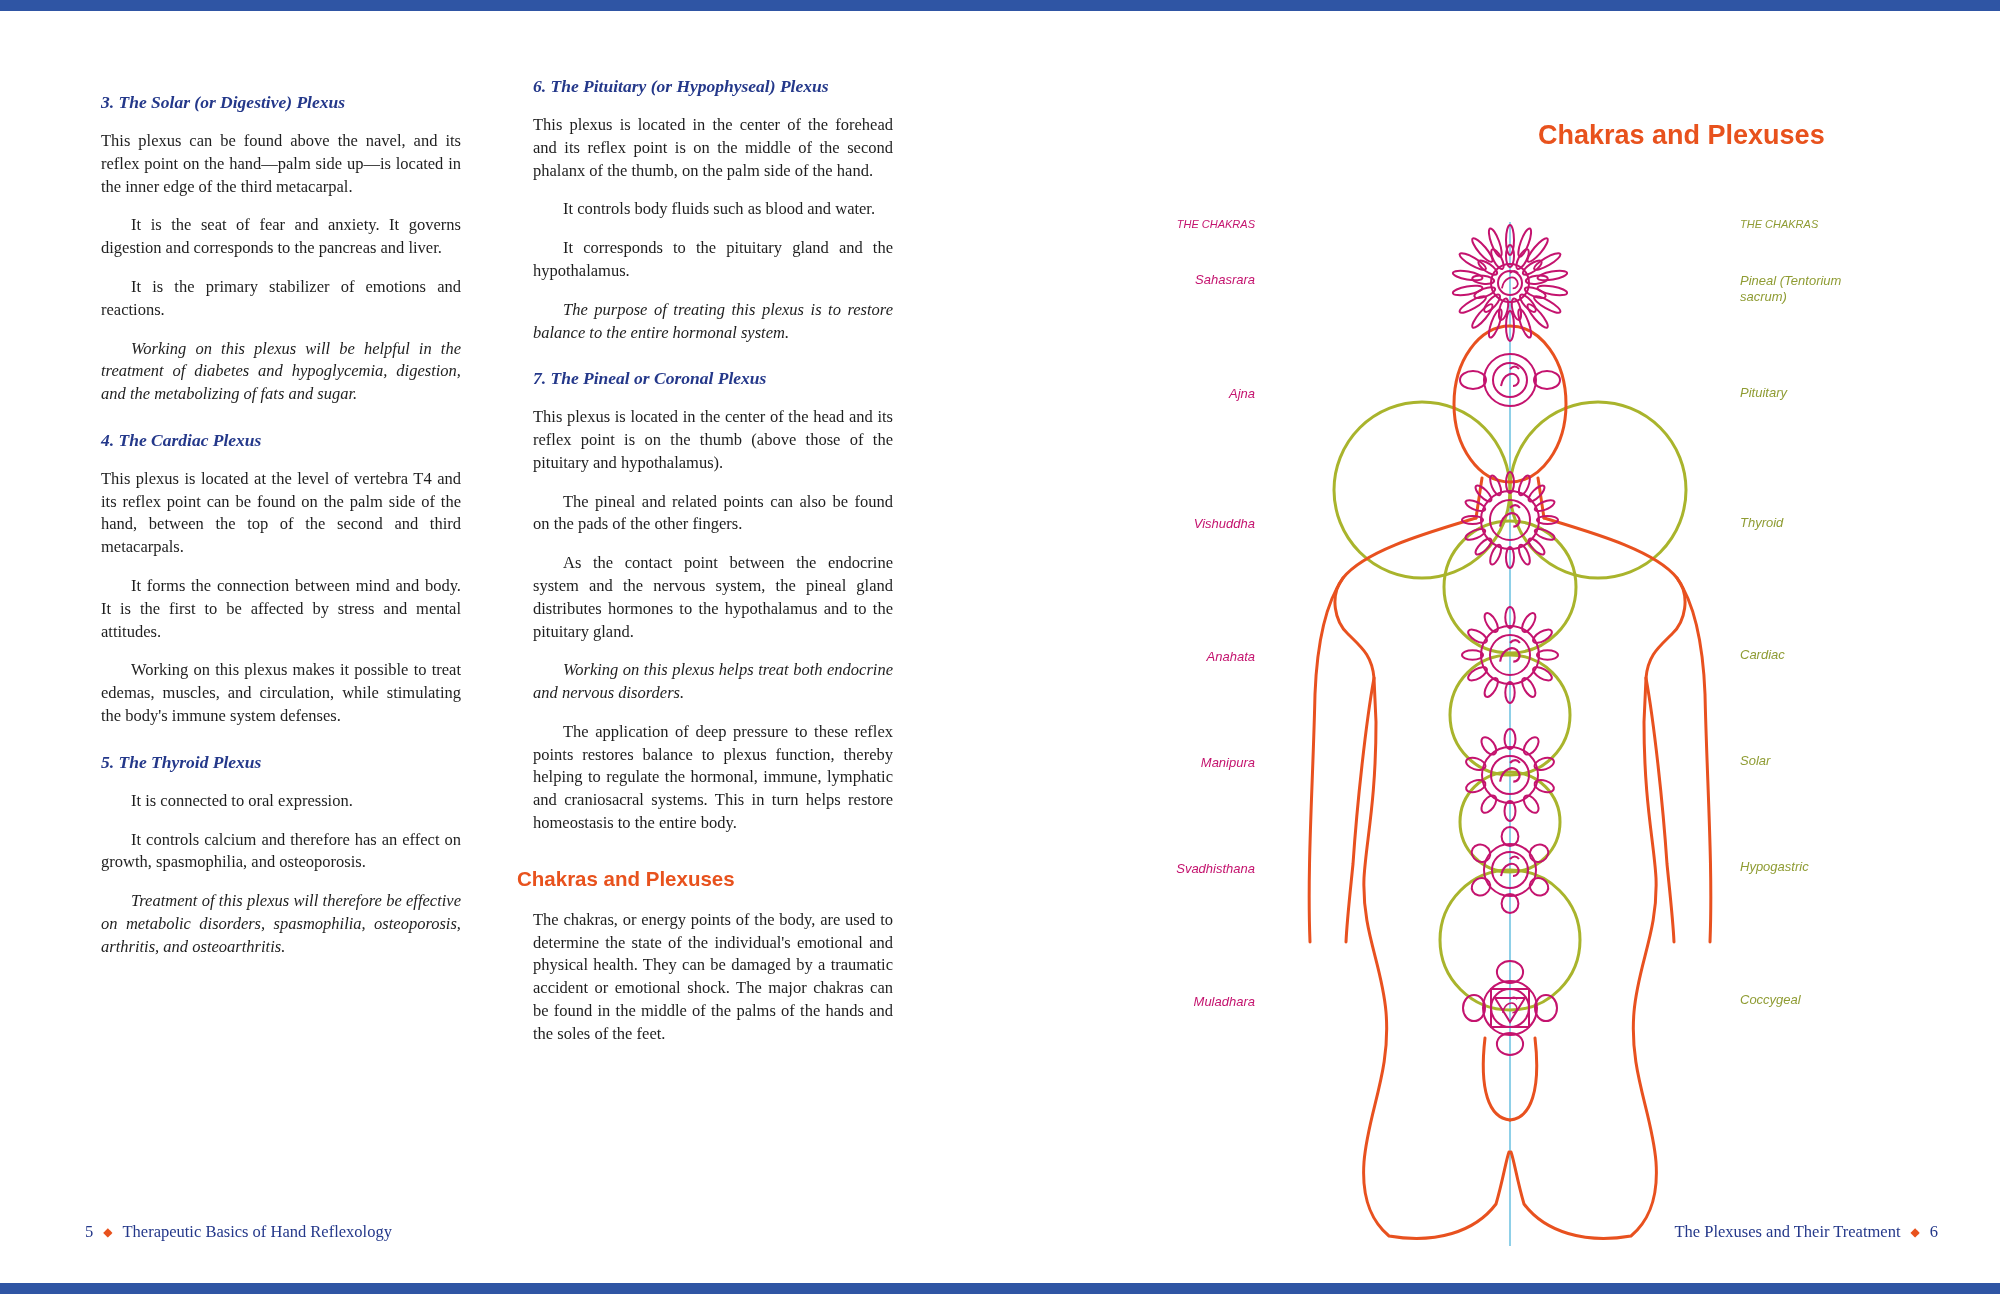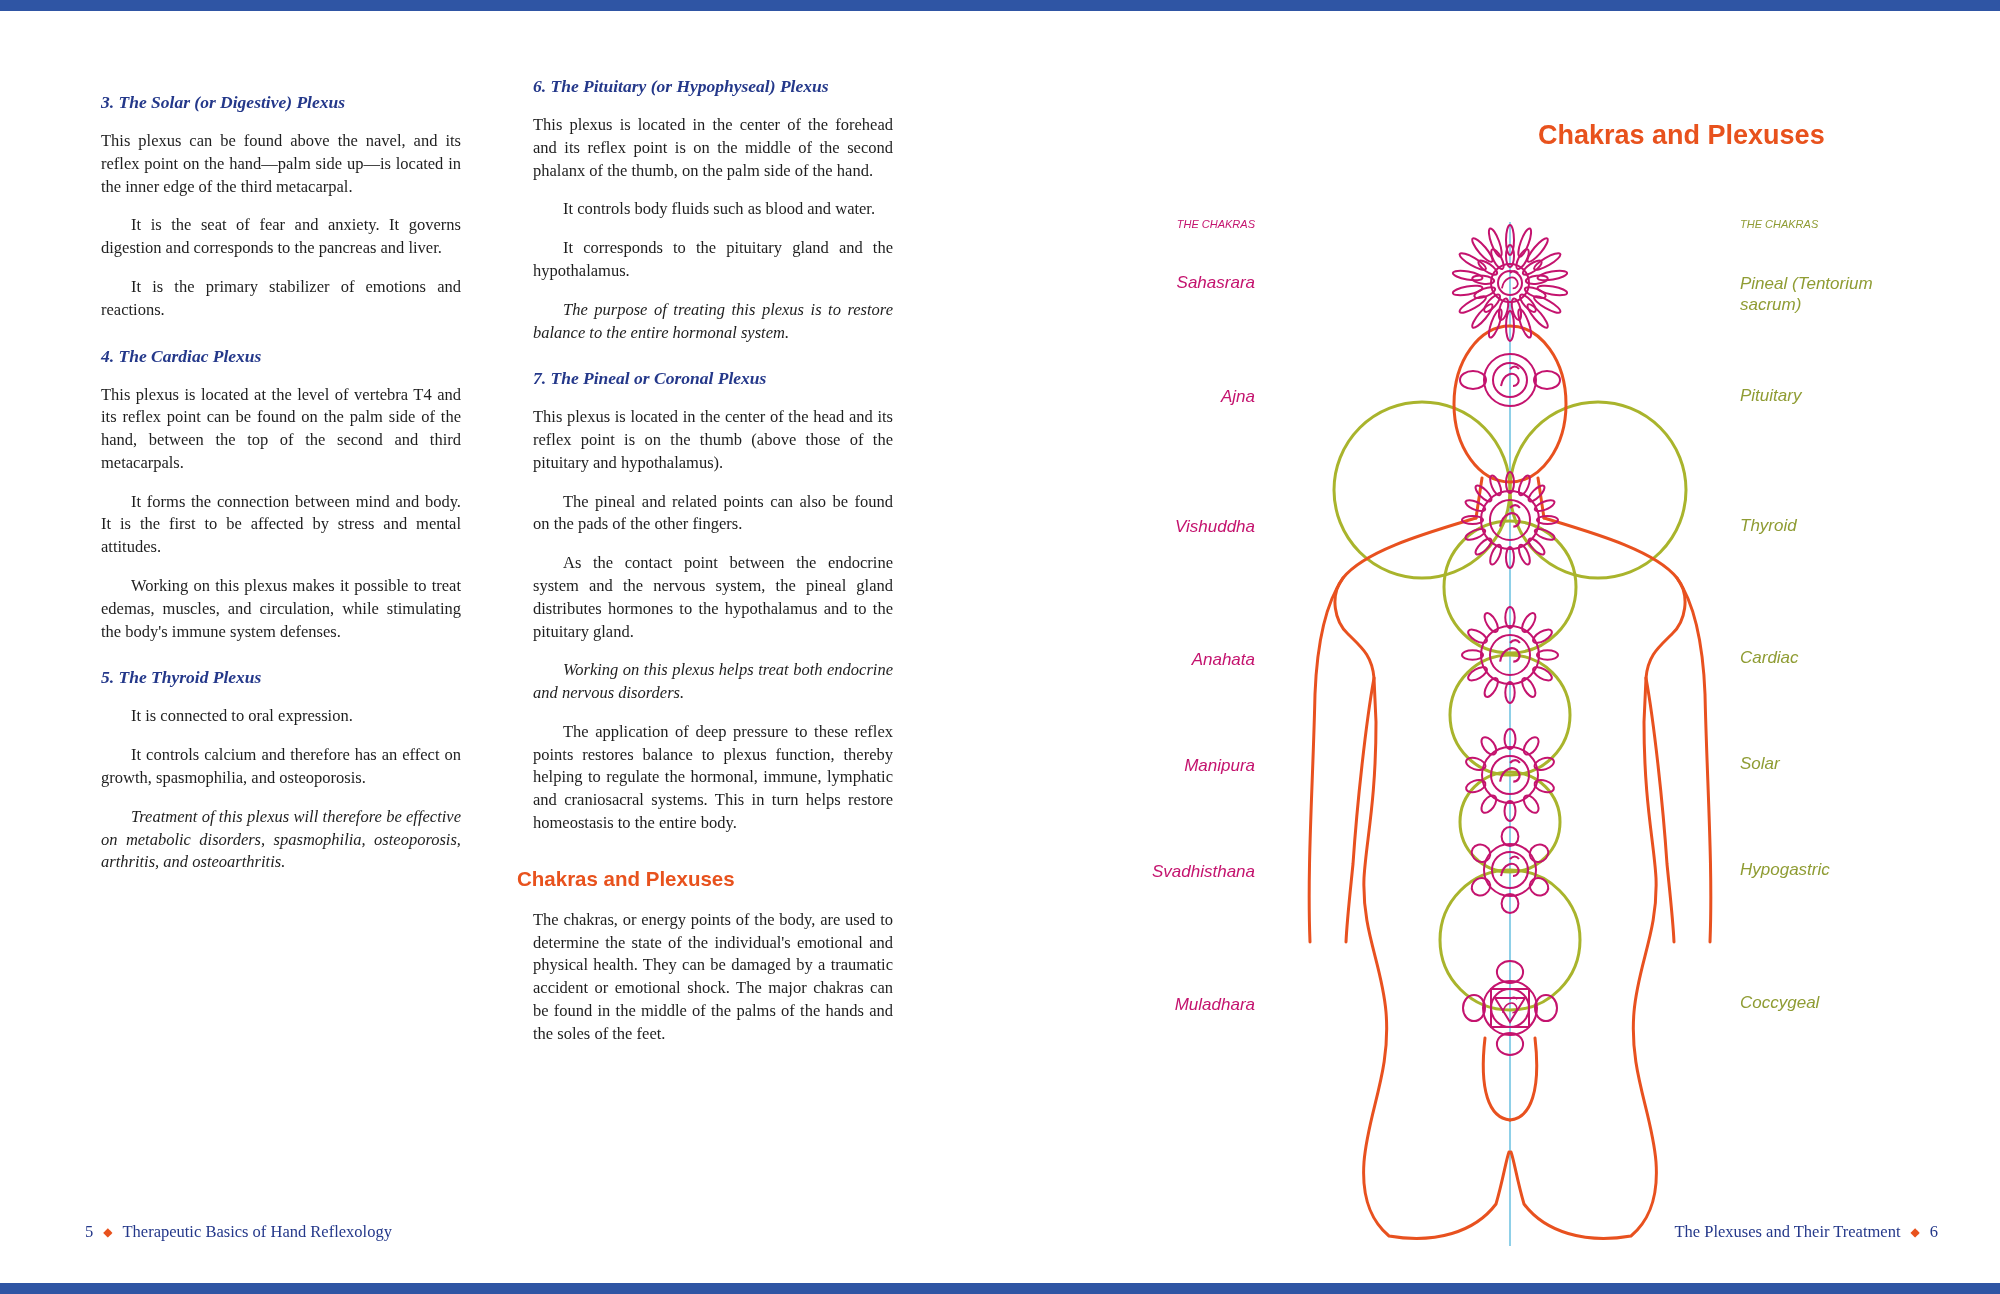--- a/index.html
+++ b/index.html
@@ -32,21 +32,21 @@
   }
 
   
   .diagram-title{
     position:absolute;left:1538px;top:120px;
     font-family:"Liberation Sans", sans-serif;
     font-size:27px;font-weight:bold;color:var(--orange,#e8521d);
   }
   .side-label{
     position:absolute;font-family:"Liberation Sans", sans-serif;
-    font-style:italic;font-size:17px;line-height:1.25;
+    font-style:italic;font-size:13px;line-height:1.25;
   }
   .col-header{color:var(--navy,#24388a);font-size:11px;}
   .chakra-name{left:1015px;width:240px;text-align:right;color:var(--magenta,#c4136e);}
   .plexus-name{left:1740px;width:150px;text-align:left;color:var(--olive,#8f9c33);}
 
   .diagram{position:absolute;left:1245px;top:160px;width:530px;height:1090px;}
   .diagram .axis{stroke:var(--axis-blue,#8fd0e8);stroke-width:2;}
   .diagram .rings circle{fill:none;stroke:var(--ring-green,#a9b42c);stroke-width:3;}
   .diagram .bodyline *{fill:none;stroke:var(--body-line,#e8511f);stroke-width:3;stroke-linecap:round;}
   #chakra-symbols *{fill:none;stroke:var(--magenta,#c4136e);stroke-width:2;}
@@ -67,20 +67,21 @@
 <div class="edge-bar bottom"></div>
 
 <div>
 
   <div class="col col1">
     <section>
       <h3 class="plexus first">3. The Solar (or Digestive) Plexus</h3>
       <p>This plexus can be found above the navel, and its reflex point on the hand—palm side up—is located in the inner edge of the third metacarpal.</p>
       <p class="ind">It is the seat of fear and anxiety. It governs digestion and corresponds to the pancreas and liver.</p>
       <p class="ind">It is the primary stabilizer of emotions and reactions.</p>
+      <p class="ind it">Working on this plexus will be helpful in the treatment of diabetes and hypoglycemia, digestion, and the metabolizing of fats and sugar.</p>
     </section>
 
     <section>
       <h3 class="plexus">4. The Cardiac Plexus</h3>
       <p>This plexus is located at the level of vertebra T4 and its reflex point can be found on the palm side of the hand, between the top of the second and third metacarpals.</p>
       <p class="ind">It forms the connection between mind and body. It is the first to be affected by stress and mental attitudes.</p>
       <p class="ind">Working on this plexus makes it possible to treat edemas, muscles, and circulation, while stimulating the body's immune system defenses.</p>
     </section>
 
     <section>

